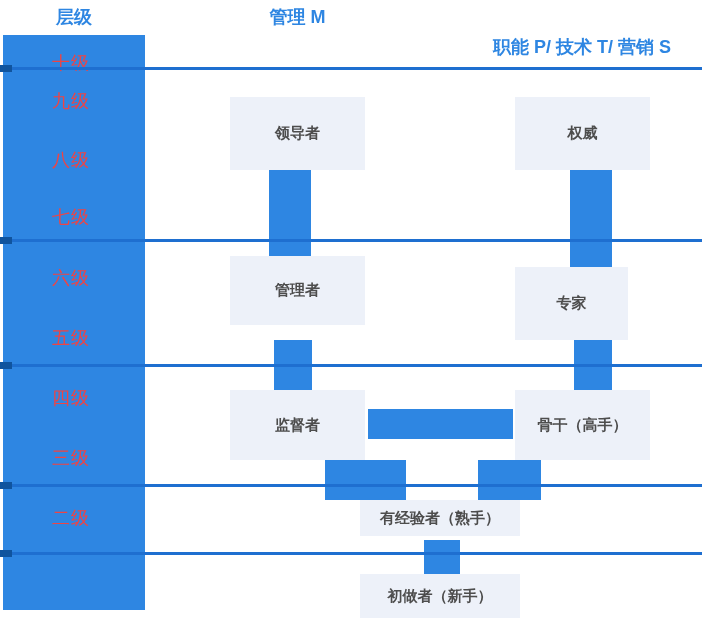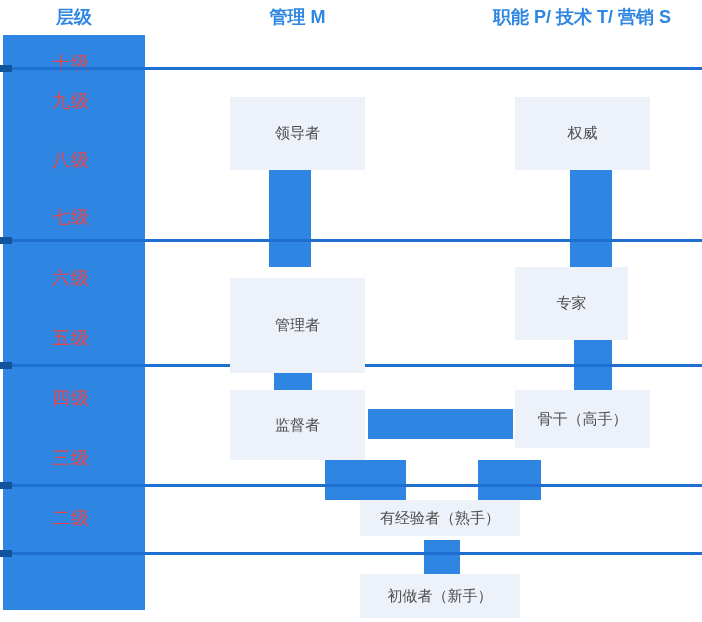--- a/index.html
+++ b/index.html
@@ -14,21 +14,21 @@
 
   
   .hdr {
     position:absolute; top:5px; height:24px; line-height:24px;
     font-size:18px; font-weight:bold; text-align:center;
     color:var(--primary-blue,#2E86E2); white-space:nowrap;
     z-index:5;
   }
   .hdr-level { left:3px;  width:142px; }
   .hdr-mgmt  { left:230px; width:135px; }
-  .hdr-func  { left:462px; width:240px; }
+  .hdr-func  { left:462px; width:240px;margin-top:30px; }
 
   
   .level-col {
     position:absolute; left:3px; top:35px; width:142px; height:575px;
     background:var(--primary-blue,#2E86E2); z-index:1;
   }
   .lvl {
     position:absolute; left:0; width:142px; text-align:center;
     color:#ef4444; font-size:18px; transform:translateY(-50%);
     z-index:2; letter-spacing:1px;
@@ -47,21 +47,21 @@
   
   .conn {
     position:absolute; background:var(--primary-blue,#2E86E2); z-index:2;
   }
 
   
   .node {
     position:absolute; background:var(--node-bg,#EDF1F9);
     color:var(--node-text,#4D4D4D); font-size:15px;
     display:flex; align-items:center; justify-content:center;
-    text-align:left; z-index:4; white-space:nowrap;
+    text-align:left; z-index:4; white-space:nowrap;font-weight:bold;
   }
 </style>
 </head>
 <body>
 
 <div class="canvas">
 
   <div class="hdr hdr-level">层级</div>
   <div class="hdr hdr-mgmt">管理 M</div>
   <div class="hdr hdr-func">职能 P/ 技术 T/ 营销 S</div>
@@ -87,20 +87,20 @@
   <div class="conn" style="left:570px; top:170px; width:42px; height:97px"></div>
   <div class="conn" style="left:274px; top:340px; width:38px; height:50px"></div>
   <div class="conn" style="left:574px; top:340px; width:38px; height:50px"></div>
   <div class="conn" style="left:368px; top:409px; width:145px; height:30px"></div>
   <div class="conn" style="left:325px; top:460px; width:81px; height:40px"></div>
   <div class="conn" style="left:478px; top:460px; width:63px; height:40px"></div>
   <div class="conn" style="left:424px; top:540px; width:36px; height:34px"></div>
 
   <div class="node" style="left:230px; top:97px;  width:135px; height:73px">领导者</div>
   <div class="node" style="left:515px; top:97px;  width:135px; height:73px">权威</div>
-  <div class="node" style="left:230px; top:278px; width:135px; height:95px">管理者</div>
+  <div class="node" style="left:230px; top:256px; width:135px; height:69px">管理者</div>
   <div class="node" style="left:515px; top:267px; width:113px; height:73px">专家</div>
   <div class="node" style="left:230px; top:390px; width:135px; height:70px">监督者</div>
-  <div class="node" style="left:515px; top:390px; width:135px; height:58px">骨干（高手）</div>
+  <div class="node" style="left:515px; top:390px; width:135px; height:70px">骨干（高手）</div>
   <div class="node" style="left:360px; top:500px; width:160px; height:36px">有经验者（熟手）</div>
   <div class="node" style="left:360px; top:574px; width:160px; height:44px">初做者（新手）</div>
 
 </div>
 
 </body></html>

